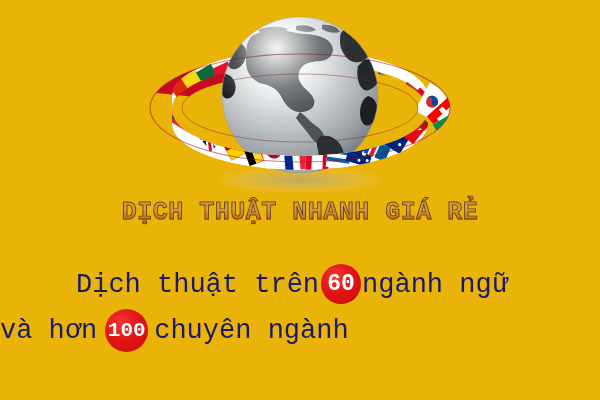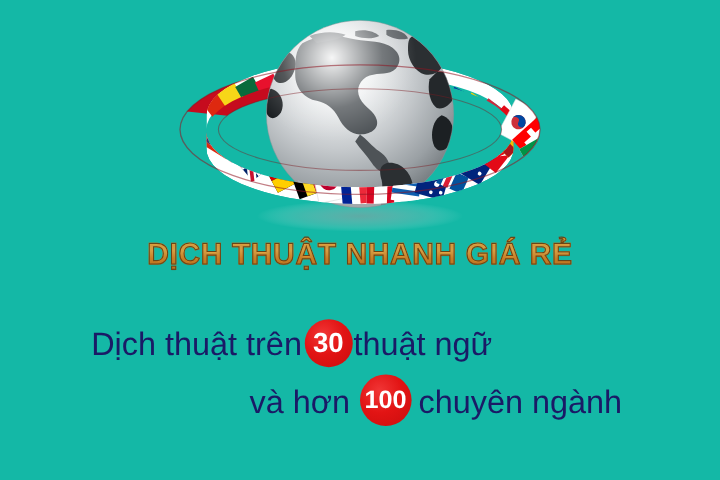--- a/index.html
+++ b/index.html
@@ -4,23 +4,23 @@
 <style>
   html, body {
     margin: 0;
     padding: 0;
     background: #ffffff;
   }
   #stage {
     position: relative;
     width: 600px;
     height: 400px;
-    background: #14b8a6;
+    background: #eab308;
     overflow: hidden;
-    font-family: Liberation Sans, sans-serif;
+    font-family: Liberation Mono, monospace;
   }
 
   
   #globe-graphic {
     position: absolute;
     left: 0;
     top: 0;
     width: 600px;
     height: 200px;
   }
@@ -57,21 +57,21 @@
     color: #1a1a66;
     font-size: 27px;
     font-weight: normal;
     line-height: 46px;
   }
   .tag-line {
     display: block;
     white-space: nowrap;
   }
   .tag-line.line-1 { padding-left: 76px; }
-  .tag-line.line-2 { padding-left: 208px; }
+  .tag-line.line-2 { }
 
   .tag-word { vertical-align: middle; text-align: center; }
 
   .badge {
     display: inline-flex;
     align-items: center;
     justify-content: center;
     vertical-align: middle;
     background: radial-gradient(circle at 38% 32%, #f13636 0%, #e21414 46%, #c90d0d 100%);
     color: #ffffff;
@@ -378,21 +378,21 @@
     </svg>
   </div>
 
   <div id="headline">
     <span class="hl-text">DỊCH THUẬT NHANH GIÁ RẺ</span>
   </div>
 
   <div id="tagline">
 
     <div class="tag-line line-1">
-      <span class="tag-word">Dịch thuật trên</span><span class="badge badge-50">30</span><span class="tag-word">thuật ngữ</span>
+      <span class="tag-word">Dịch thuật trên</span><span class="badge badge-50">60</span><span class="tag-word">ngành ngữ</span>
     </div>
 
     <div class="tag-line line-2">
       <span class="tag-word">và hơn</span><span class="badge badge-100">100</span><span class="tag-word">chuyên ngành</span>
     </div>
 
   </div>
 
 </div>
 

